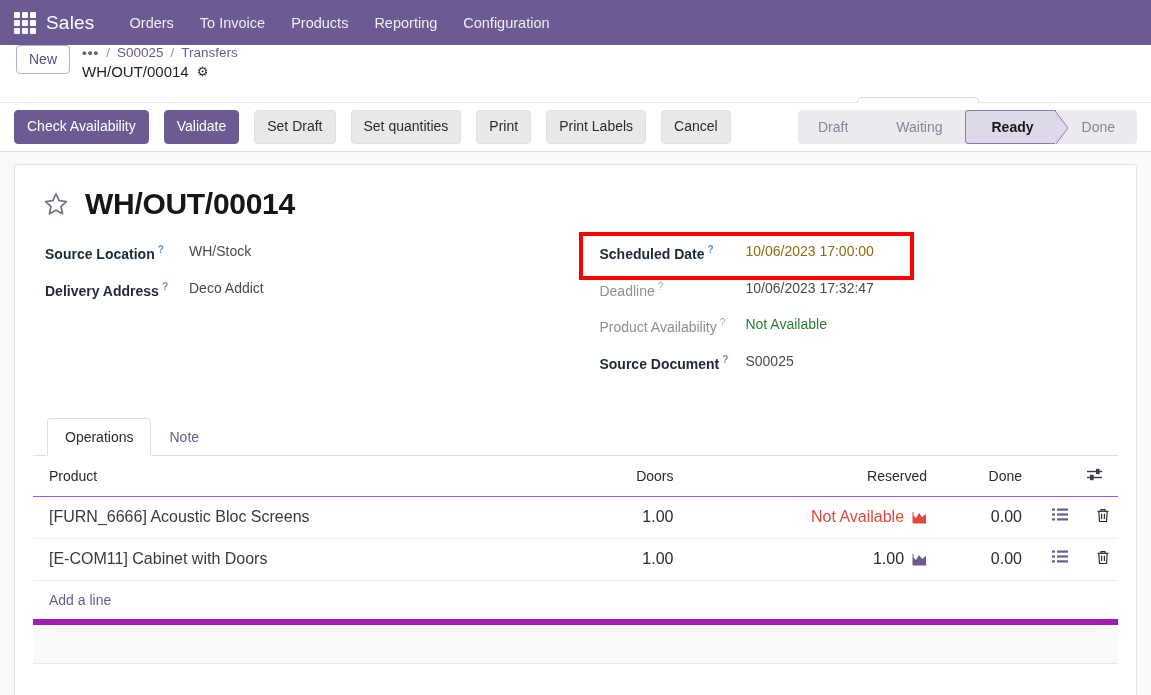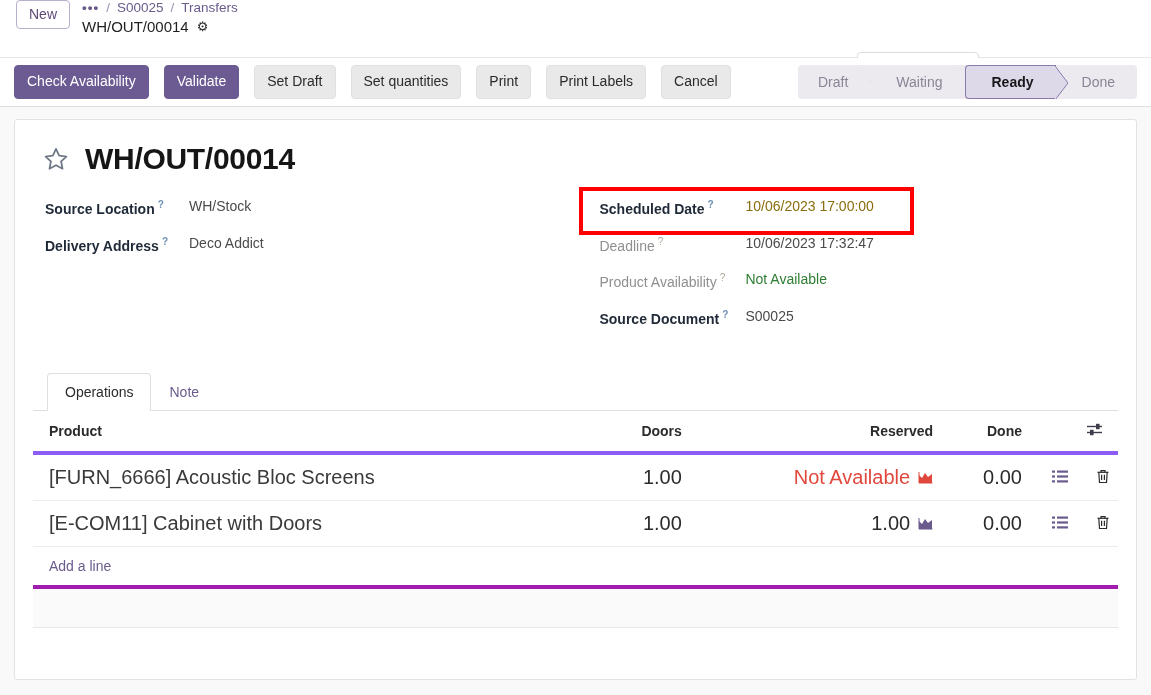--- a/index.html
+++ b/index.html
@@ -146,46 +146,65 @@
     color: #6a5b8c; margin-bottom: -1px;
     border: 1px solid transparent; border-radius: 4px 4px 0 0;
   }
   .tab.active {
     color: #2b2b2b; background: #fff;
     border-color: #dfdfdf #dfdfdf #ffffff #dfdfdf;
   }
 
   table.lines { width: 100%; border-collapse: collapse; margin-top: 0; }
   table.lines th {
-    font-size: 14px; font-weight: 700; color: #2b2b2b;
-    padding: 11px 8px; border-bottom: 4px solid #8b5cf6; text-align: right;
+    font-size: 14px; font-weight: 400; color: #2b2b2b;
+    padding: 11px 8px; border-bottom: 1px solid #8b5cf6; text-align: right;
   }
   table.lines th.c-prod { text-align: left; padding-left: 16px; }
   table.lines th.c-opt { width: 42px; text-align: center; padding-right: 14px; }
   table.lines td {
-    font-size: 20px; color: #2b2b2b; padding: 11px 8px;
+    font-size: 16px; color: #2b2b2b; padding: 11px 8px;
     border-bottom: 1px solid #ededed; text-align: right;
   }
   table.lines td.c-prod { text-align: left; padding-left: 16px; color: #3a3a3a; }
   td .cellwrap { display: inline-flex; align-items: center; gap: 8px; justify-content: flex-end; }
   .na { color: #e0483d; }
   .icon-btn { cursor: pointer; display: inline-flex; align-items: center; }
   td.c-list { width: 46px; text-align: center; padding-right: 0; }
   td.c-del  { width: 42px; text-align: center; padding-right: 14px; }
   .addline {
     color: #6a5b8c; font-size: 14px; padding: 11px 8px 11px 16px;
-    cursor: pointer; border-bottom: 4px solid #a21caf;
+    cursor: pointer; border-bottom: 6px solid #a21caf;
   }
   .filler { height: 39px; background: #fafafa; border-bottom: 1px solid #e8e8e8; }
 </style>
 </head>
 <body>
 
 <div class="app">
 
+  <div class="navbar">
+    <div class="apps-icon">
+      <i></i>
+        <i></i>
+        <i></i>
+        <i></i>
+        <i></i>
+        <i></i>
+        <i></i>
+        <i></i>
+        <i></i>
+    </div>
+    <div class="brand">Sales</div>
+    <div class="nav-item">Orders</div>
+    <div class="nav-item">To Invoice</div>
+    <div class="nav-item">Products</div>
+    <div class="nav-item">Reporting</div>
+    <div class="nav-item">Configuration</div>
+  </div>
 
   <div class="cp-breadcrumb">
     <div class="new-btn">New</div>
 
     <div class="bc-stack">
       <div class="bc-top">
         <span class="bc-dots">•••</span>
         <span class="sep">/</span>
         <span class="bc-link">S00025</span>
         <span class="sep">/</span>

